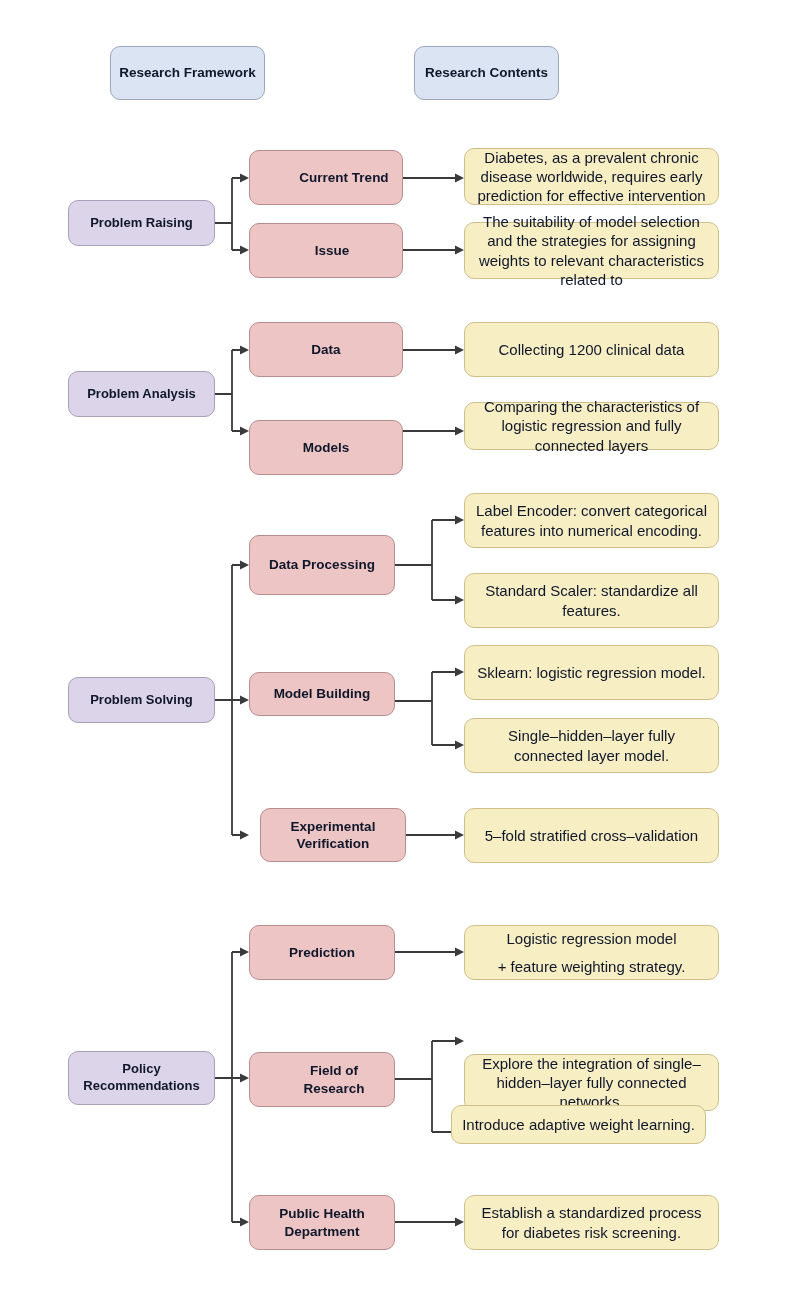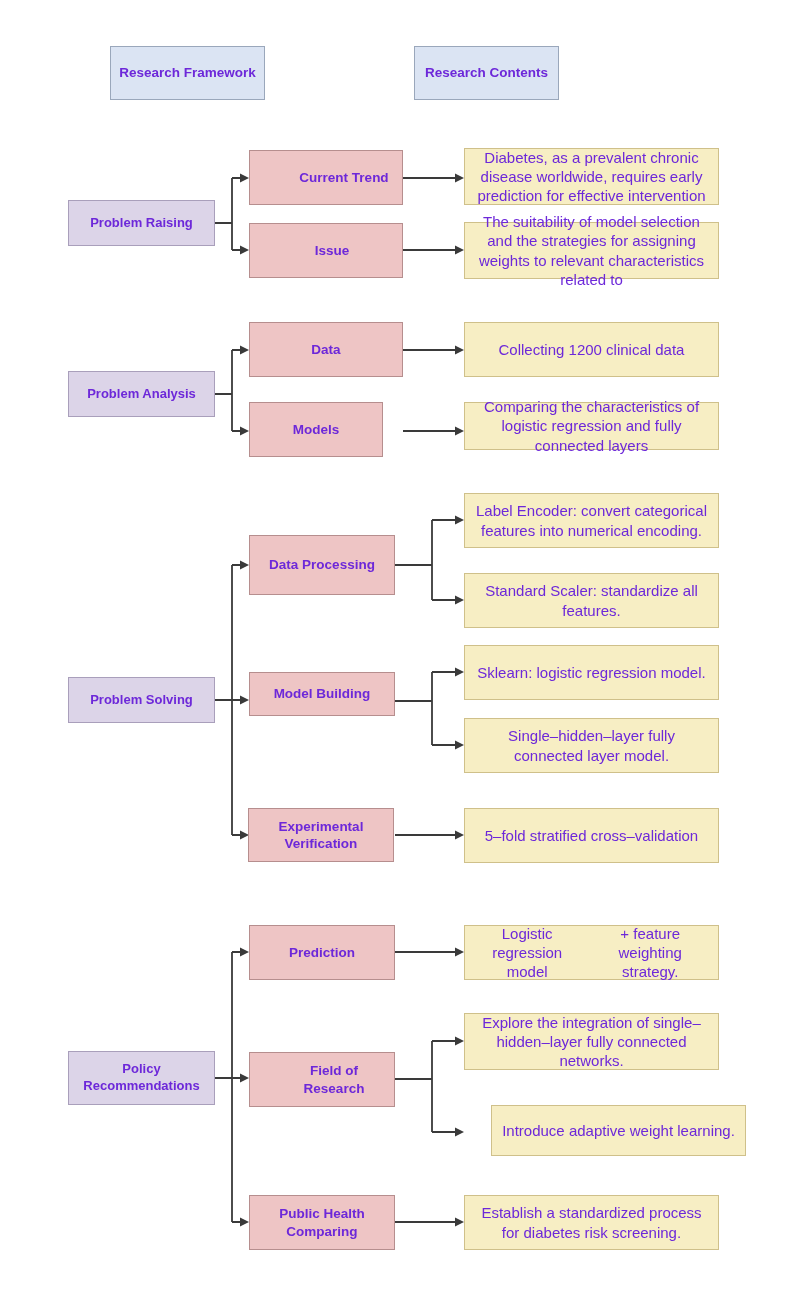--- a/index.html
+++ b/index.html
@@ -24,24 +24,24 @@
     pointer-events: none;
   }
   .node {
     position: absolute;
     box-sizing: border-box;
     display: flex;
     align-items: center;
     justify-content: center;
     text-align: center;
     border: 1px solid #8c8c8c;
-    border-radius: 0;
+    border-radius: 10px;
     padding: 3px 8px;
     line-height: 1.28;
-    color: #6d28d9;
+    color: #0f172a;
     z-index: 2;
   }
   .node-header {
     background: #dbe4f3;
     border-color: #9aa7bb;
     font-weight: bold;
     font-size: 13.5px;
   }
   .node-stage {
     background: #dcd4e8;
@@ -55,21 +55,21 @@
     font-weight: bold;
     font-size: 13.5px;
   }
   .node-detail {
     background: #f7eec4;
     border-color: #cfc08a;
     font-weight: normal;
     font-size: 15px;
   }
   .node-detail.stacked {
-    flex-direction: row;
+    flex-direction: column;
     justify-content: center;
     gap: 9px;
   }
   .node-detail.stacked > span { display: block; }
 </style>
 </head>
 <body>
 
 <div id="canvas">
 
@@ -135,42 +135,42 @@
       </div>
       <div class="node node-topic" style="left: 249px; top: 150px; width: 154px; height: 55px;">
         <span style="white-space: pre-line; margin-left: 36px;">Current Trend</span>
       </div>
       <div class="node node-topic" style="left: 249px; top: 223px; width: 154px; height: 55px;">
         <span style="white-space: pre-line; padding-left: 12px;">Issue</span>
       </div>
       <div class="node node-topic" style="left: 249px; top: 322px; width: 154px; height: 55px;">
         <span style="white-space: pre-line;">Data</span>
       </div>
-      <div class="node node-topic" style="left: 249px; top: 402px; width: 134px; height: 55px;">
+      <div class="node node-topic" style="left: 249px; top: 420px; width: 154px; height: 55px;">
         <span style="white-space: pre-line;">Models</span>
       </div>
       <div class="node node-topic" style="left: 249px; top: 535px; width: 146px; height: 60px;">
         <span style="white-space: pre-line;">Data Processing</span>
       </div>
       <div class="node node-topic" style="left: 249px; top: 672px; width: 146px; height: 44px;">
         <span style="white-space: pre-line;">Model Building</span>
       </div>
-      <div class="node node-topic" style="left: 248px; top: 808px; width: 146px; height: 54px;">
+      <div class="node node-topic" style="left: 260px; top: 808px; width: 146px; height: 54px;">
         <span style="white-space: pre-line;">Experimental
 Verification</span>
       </div>
       <div class="node node-topic" style="left: 249px; top: 925px; width: 146px; height: 55px;">
         <span style="white-space: pre-line;">Prediction</span>
       </div>
       <div class="node node-topic" style="left: 249px; top: 1052px; width: 146px; height: 55px; padding-left: 32px;">
         <span style="white-space: pre-line;">Field of Research</span>
       </div>
       <div class="node node-topic" style="left: 249px; top: 1195px; width: 146px; height: 55px;">
         <span style="white-space: pre-line;">Public Health
-Comparing</span>
+Department</span>
       </div>
       <div class="node node-detail" style="left: 464px; top: 148px; width: 255px; height: 57px;">
         <span style="white-space: pre-line;">Diabetes, as a prevalent chronic disease worldwide, requires early prediction for effective intervention</span>
       </div>
       <div class="node node-detail" style="left: 464px; top: 222px; width: 255px; height: 57px;">
         <span style="white-space: pre-line;">The suitability of model selection and the strategies for assigning weights to relevant characteristics related to</span>
       </div>
       <div class="node node-detail" style="left: 464px; top: 322px; width: 255px; height: 55px;">
         <span style="white-space: pre-line;">Collecting 1200 clinical data</span>
       </div>
@@ -189,24 +189,24 @@
       <div class="node node-detail" style="left: 464px; top: 718px; width: 255px; height: 55px;">
         <span style="white-space: pre-line;">Single–hidden–layer fully connected layer model.</span>
       </div>
       <div class="node node-detail" style="left: 464px; top: 808px; width: 255px; height: 55px;">
         <span style="white-space: pre-line;">5–fold stratified cross–validation</span>
       </div>
       <div class="node node-detail stacked" style="left: 464px; top: 925px; width: 255px; height: 55px;">
         <span>Logistic regression model</span>
         <span>+ feature weighting strategy.</span>
       </div>
-      <div class="node node-detail" style="left: 464px; top: 1013px; width: 255px; height: 57px;">
+      <div class="node node-detail" style="left: 464px; top: 1054px; width: 255px; height: 57px;">
         <span style="white-space: pre-line;">Explore the integration of single–hidden–layer fully connected networks.</span>
       </div>
-      <div class="node node-detail" style="left: 491px; top: 1105px; width: 255px; height: 51px;">
+      <div class="node node-detail" style="left: 451px; top: 1105px; width: 255px; height: 39px;">
         <span style="white-space: pre-line;">Introduce adaptive weight learning.</span>
       </div>
       <div class="node node-detail" style="left: 464px; top: 1195px; width: 255px; height: 55px;">
         <span style="white-space: pre-line;">Establish a standardized process for diabetes risk screening.</span>
       </div>
     </div>
 
 </div>
 
 </body></html>

